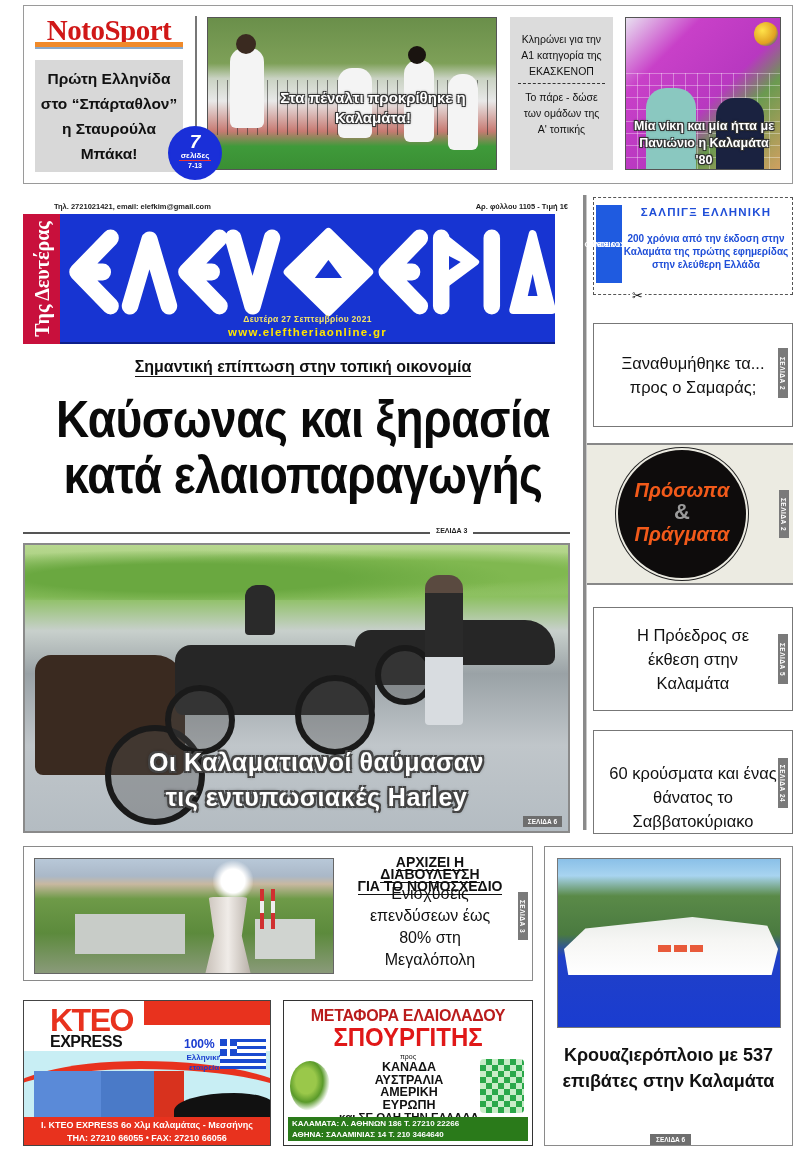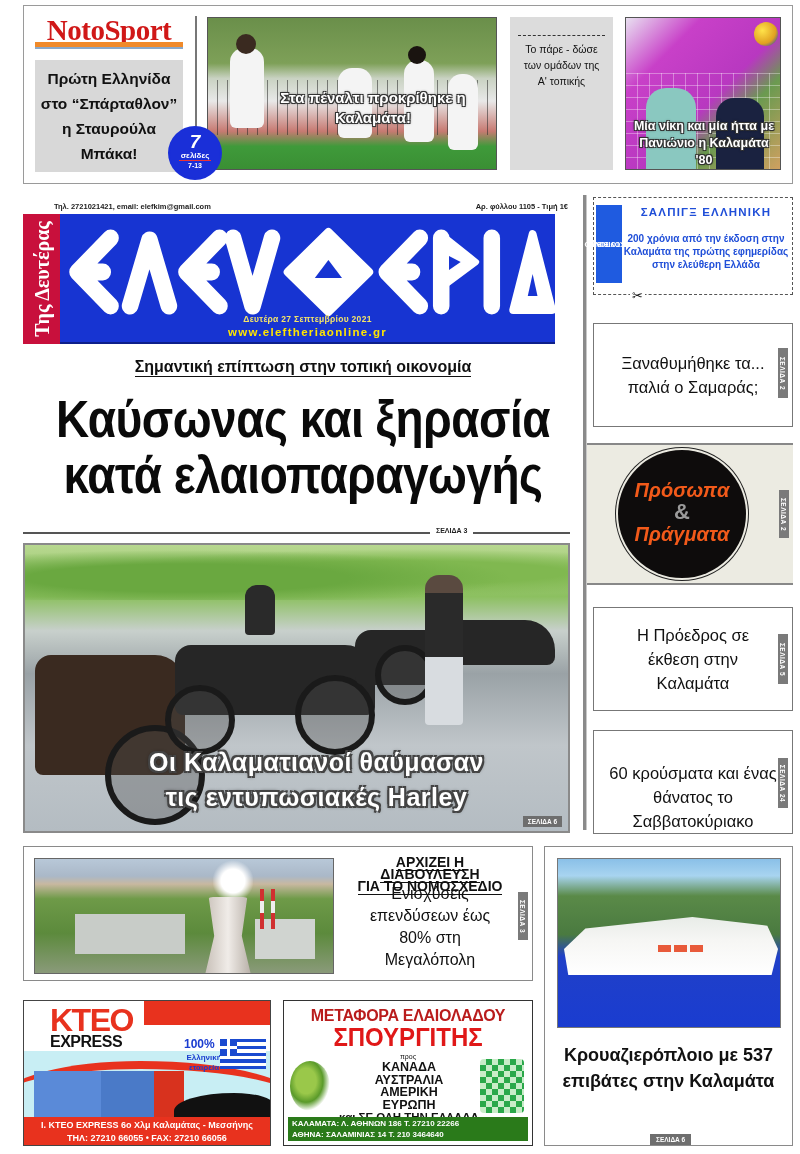--- a/index.html
+++ b/index.html
@@ -154,20 +154,21 @@
   <div class="overlay-title" style="left:60px;top:70px;width:210px;font-size:15px;line-height:20px;">Στα πέναλτι προκρίθηκε η Καλαμάτα!</div>
 </div>
 
 <div class="abs badge7">
   <span class="n">7</span>
   <span class="s">σελίδες</span>
   <span class="p">7-13</span>
 </div>
 
 <div class="abs sport-box2">
+  <div style="padding:0 8px;">Κληρώνει για την Α1 κατηγορία της ΕΚΑΣΚΕΝΟΠ</div>
   <span class="dash"></span>
   <div style="padding:0 12px;">Το πάρε - δώσε των ομάδων της Α' τοπικής</div>
 </div>
 
 <div class="abs photo-volley">
   <div class="grid"></div>
   <div style="position:absolute;left:128px;top:4px;width:24px;height:24px;border-radius:50%;background:radial-gradient(circle at 35% 35%, #ffe34a, #e0a020 60%, #2a4ab0 90%);"></div>
   <div style="position:absolute;left:20px;top:70px;width:50px;height:83px;background:#8ac8c0;border-radius:20px 20px 0 0;"></div>
   <div style="position:absolute;left:90px;top:80px;width:48px;height:73px;background:#1a2240;border-radius:18px 18px 0 0;"></div>
   <div class="overlay-title" style="left:4px;top:100px;width:148px;font-size:12.5px;line-height:17px;">Μία νίκη και μία ήττα με Πανιώνιο η Καλαμάτα '80</div>
@@ -218,21 +219,21 @@
 
 <div class="abs coupon"></div>
 <div class="abs coupon-tab">
   <span><span>ΚΟΥΠΟΝΙ</span><br><span>ΓΙΑ ΤΟ ΒΙΒΛΙΟ</span></span>
 </div>
 <div class="abs coupon-title">ΣΑΛΠΙΓΞ ΕΛΛΗΝΙΚΗ</div>
 <div class="abs coupon-text">200 χρόνια από την έκδοση στην Καλαμάτα της πρώτης εφημερίδας στην ελεύθερη Ελλάδα</div>
 <div class="abs scissors">✂</div>
 
 <div class="abs rbox" style="left:593px;top:323px;width:200px;height:104px;">
-  <span class="t" style="padding:0 22px;">Ξαναθυμήθηκε τα... παλιά ο Σαμαράς;</span>
+  <span class="t" style="padding:0 22px;">Ξαναθυμήθηκε τα... προς ο Σαμαράς;</span>
 </div>
 <div class="abs side-tag" style="left:778px;top:348px;width:10px;height:50px;">
     <span>ΣΕΛΙΔΑ 2</span>
   </div>
 
 <div class="abs prosopa-area"></div>
 <div class="abs prosopa-circle">
   <span class="a">Πρόσωπα</span>
   <span class="amp">&amp;</span>
   <span class="b">Πράγματα</span>

